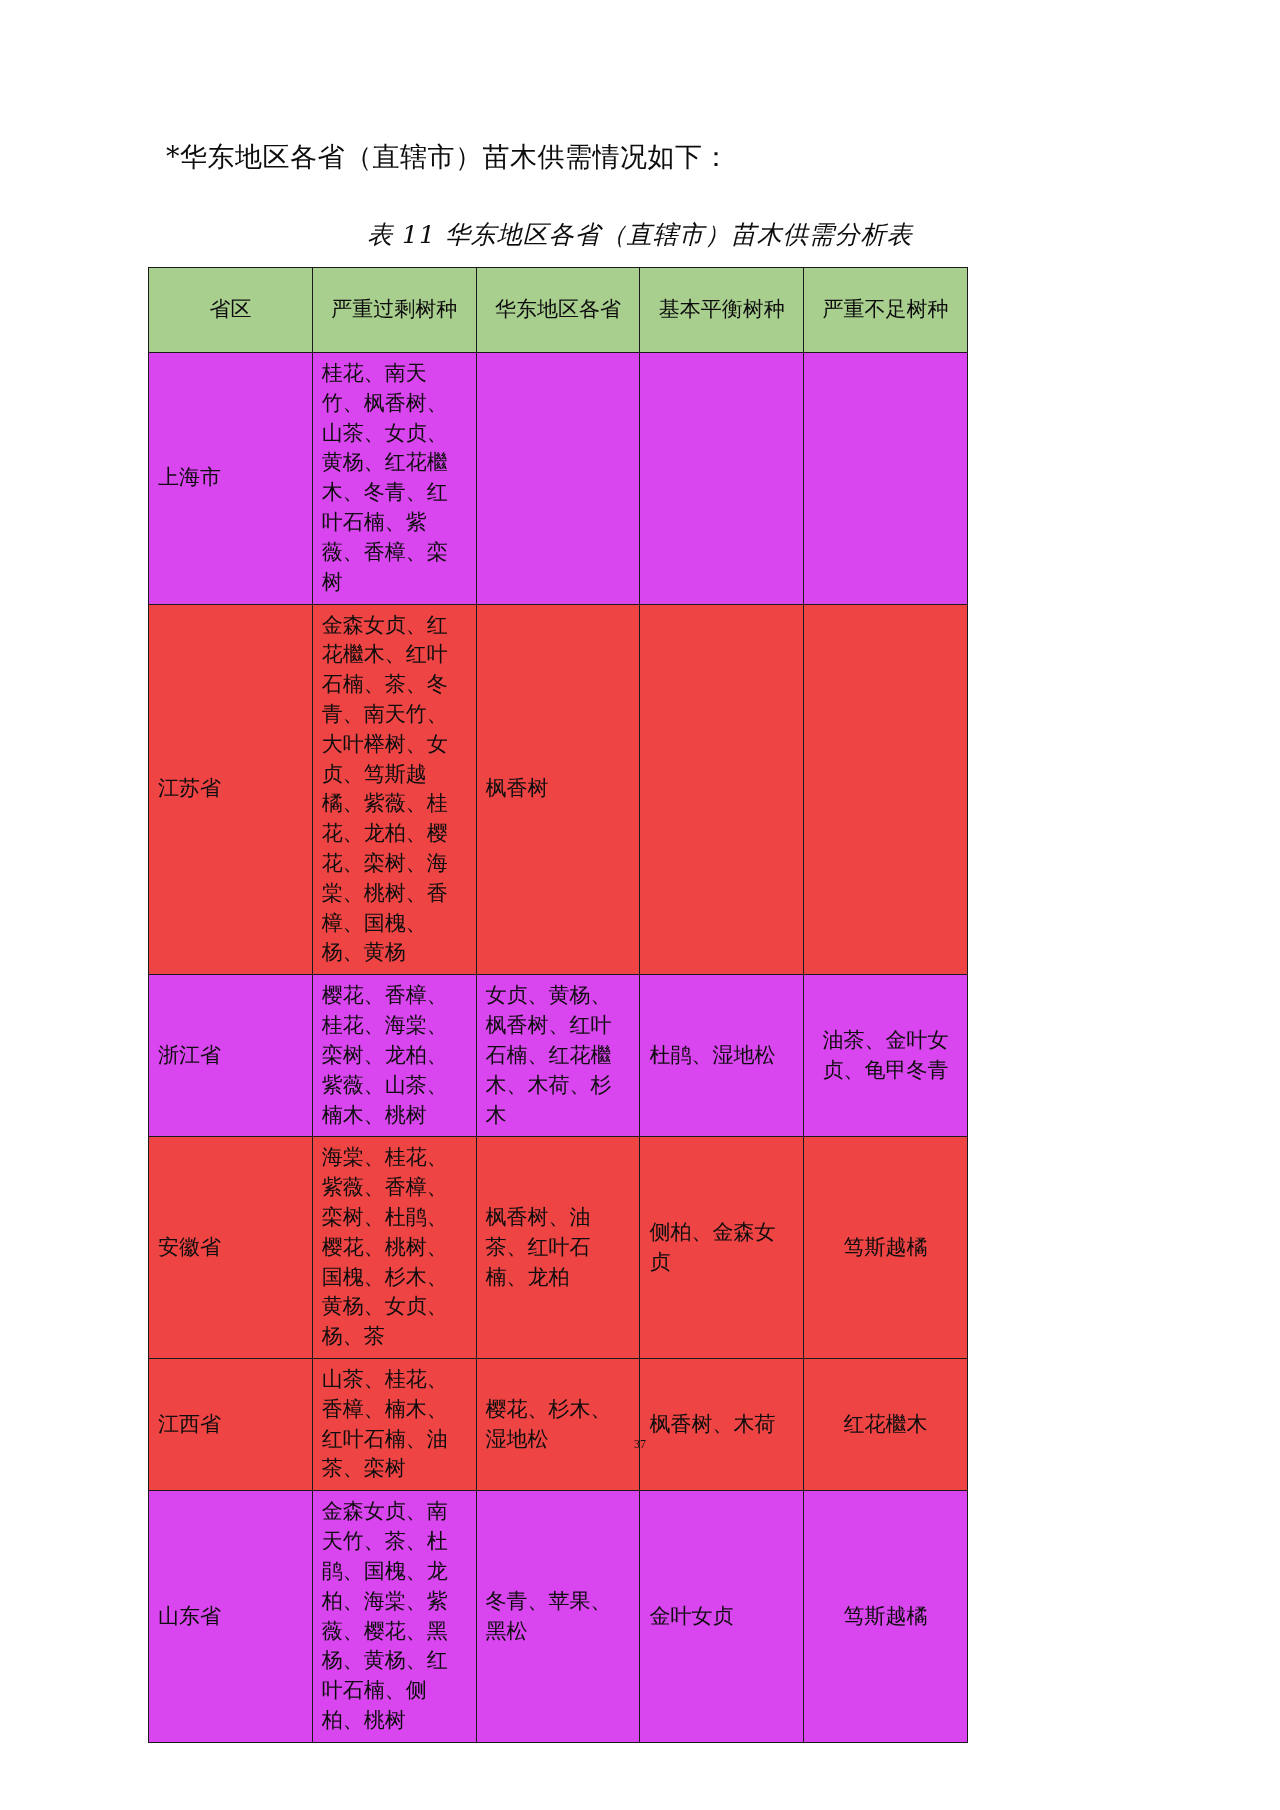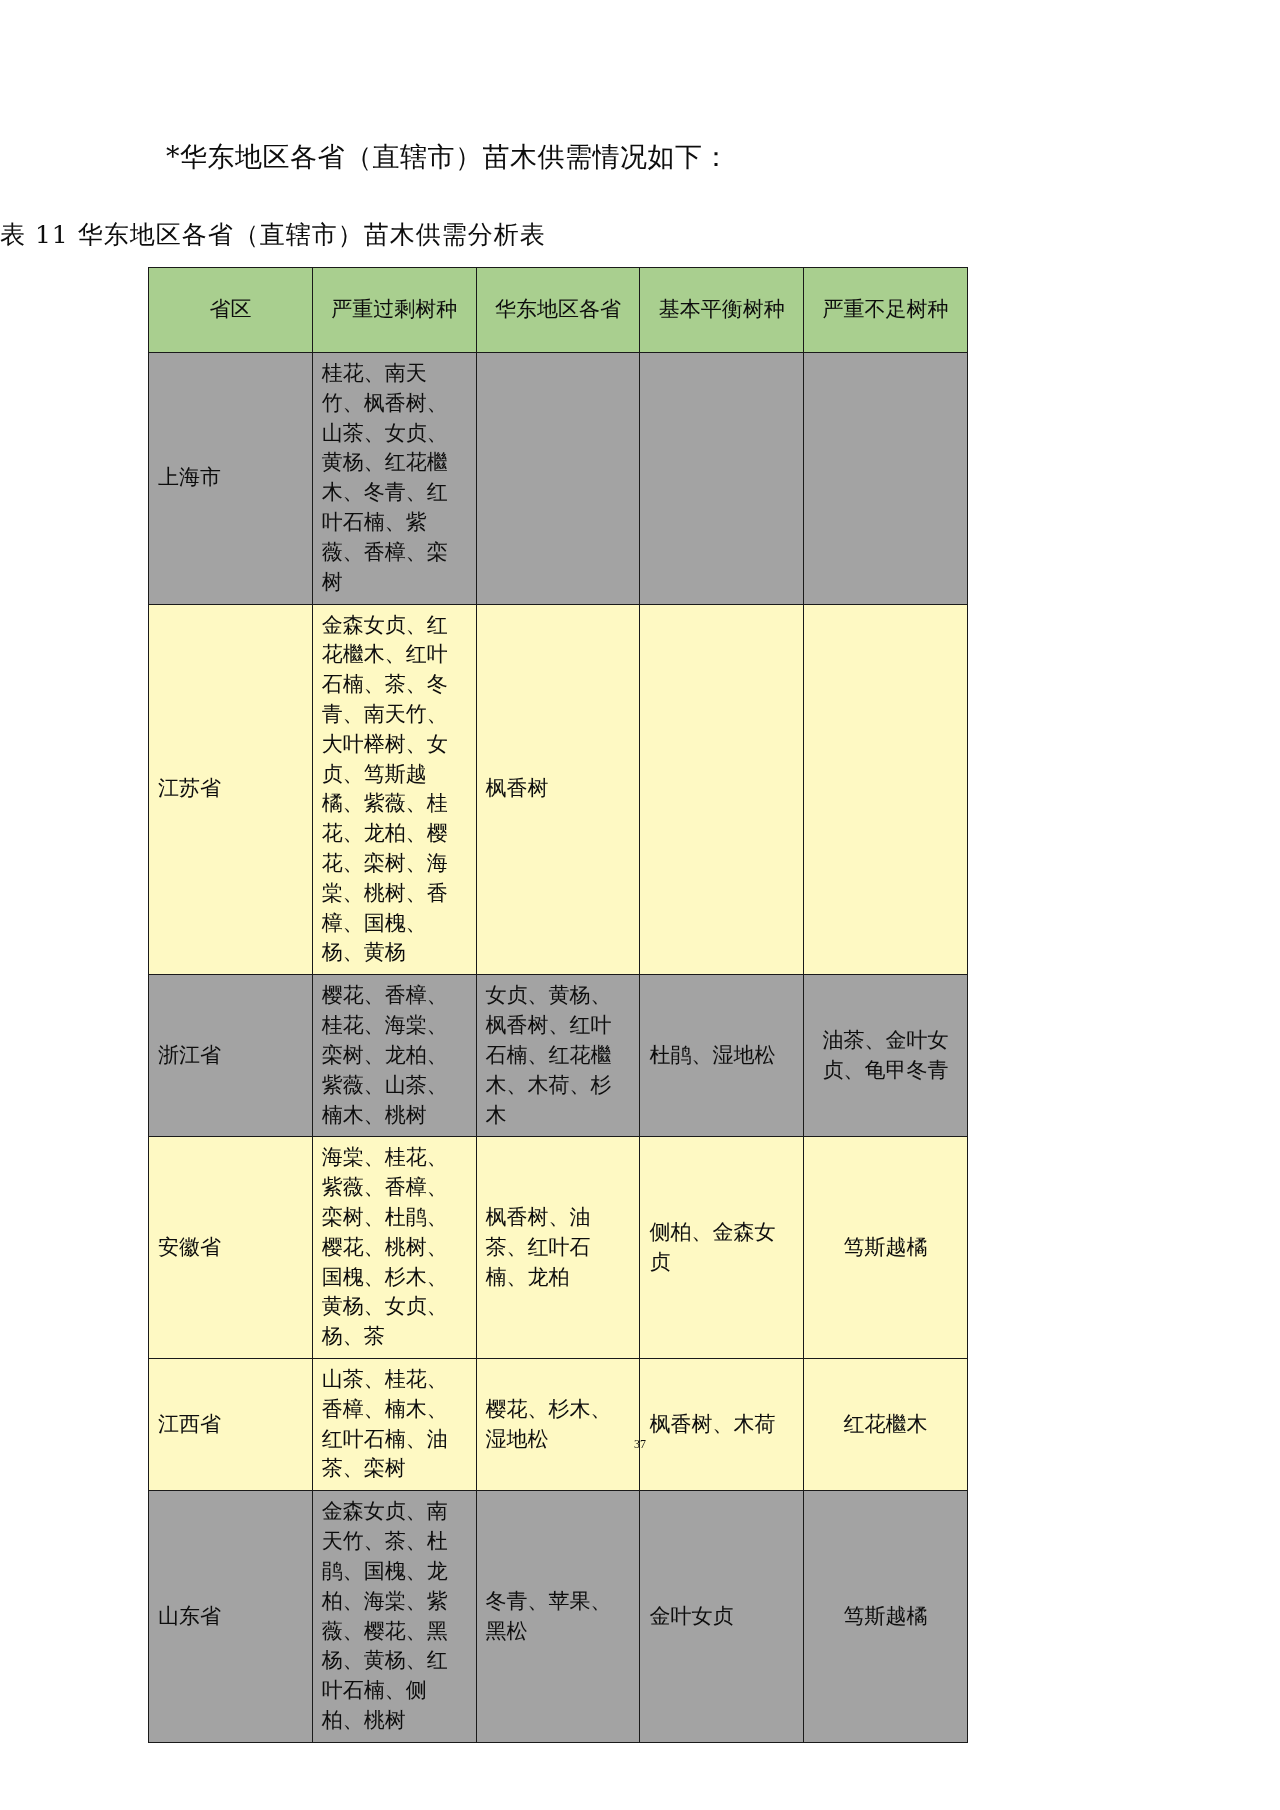--- a/index.html
+++ b/index.html
@@ -29,23 +29,24 @@
     font-size: 27px;
     letter-spacing: 0.5px;
     line-height: 1.4;
     white-space: nowrap;
   }
   .table-caption {
     position: absolute;
     left: 0;
     right: 0;
     top: 218px;
-    text-align: left;
+    text-align: center;
     font-size: 25px;
     letter-spacing: 1px;
+    font-style: italic;
   }
   table.main-table {
     position: absolute;
     left: 148px;
     top: 267px;
     width: 820px;
     border-collapse: collapse;
     table-layout: fixed;
   }
   table.main-table td,
@@ -58,24 +59,24 @@
     font-weight: normal;
     word-break: break-all;
   }
   thead th {
     background: #a9cf8f;
     text-align: center;
     height: 72px;
     font-size: 22px;
   }
   tbody tr.shade > td {
-    background: #fef9c3;
+    background: #ef4444;
   }
   tbody tr.plain > td {
-    background: #a3a3a3;
+    background: #d946ef;
   }
   td.province {
     width: 104px;
   }
   td.c-severe { width: 218px; }
   td.c-relative { width: 160px; }
   td.c-balance { width: 160px; }
   td.c-short { width: 160px; text-align: center; }
   .page-number {
     position: absolute;

